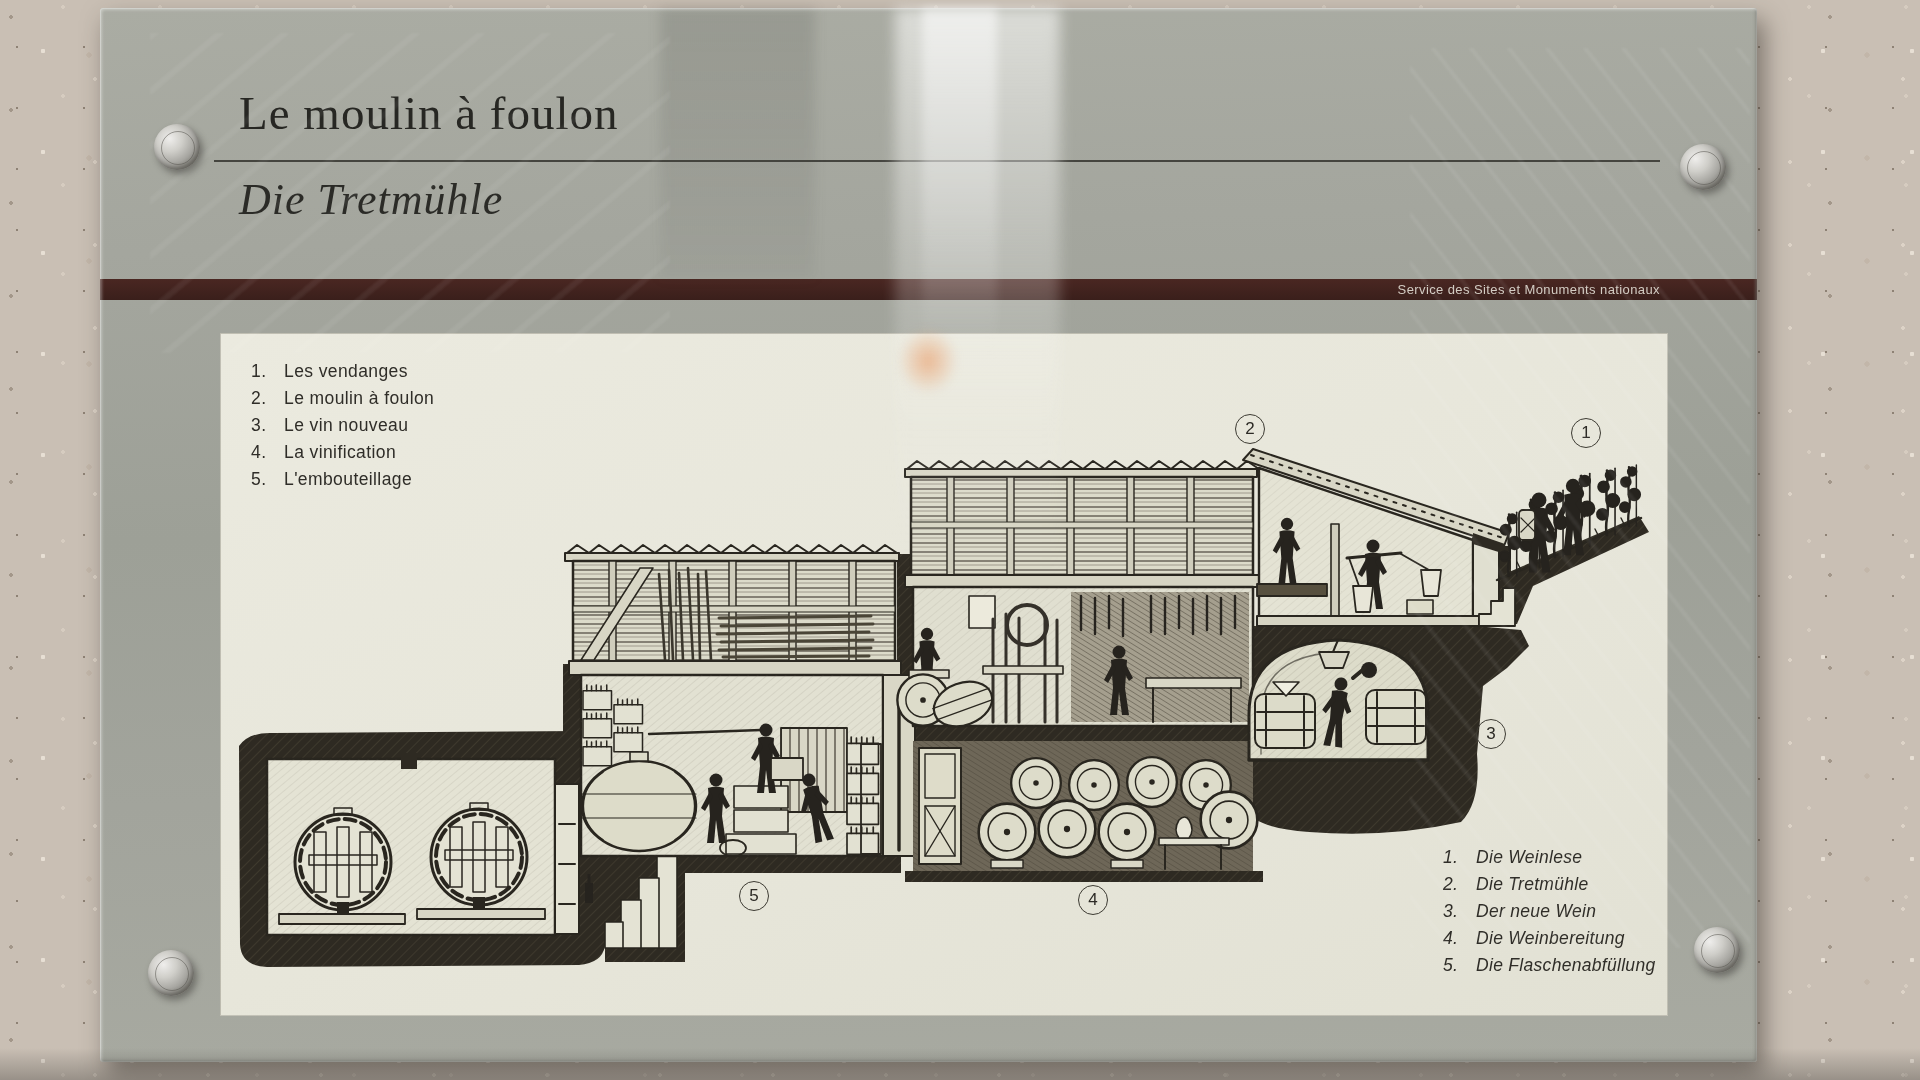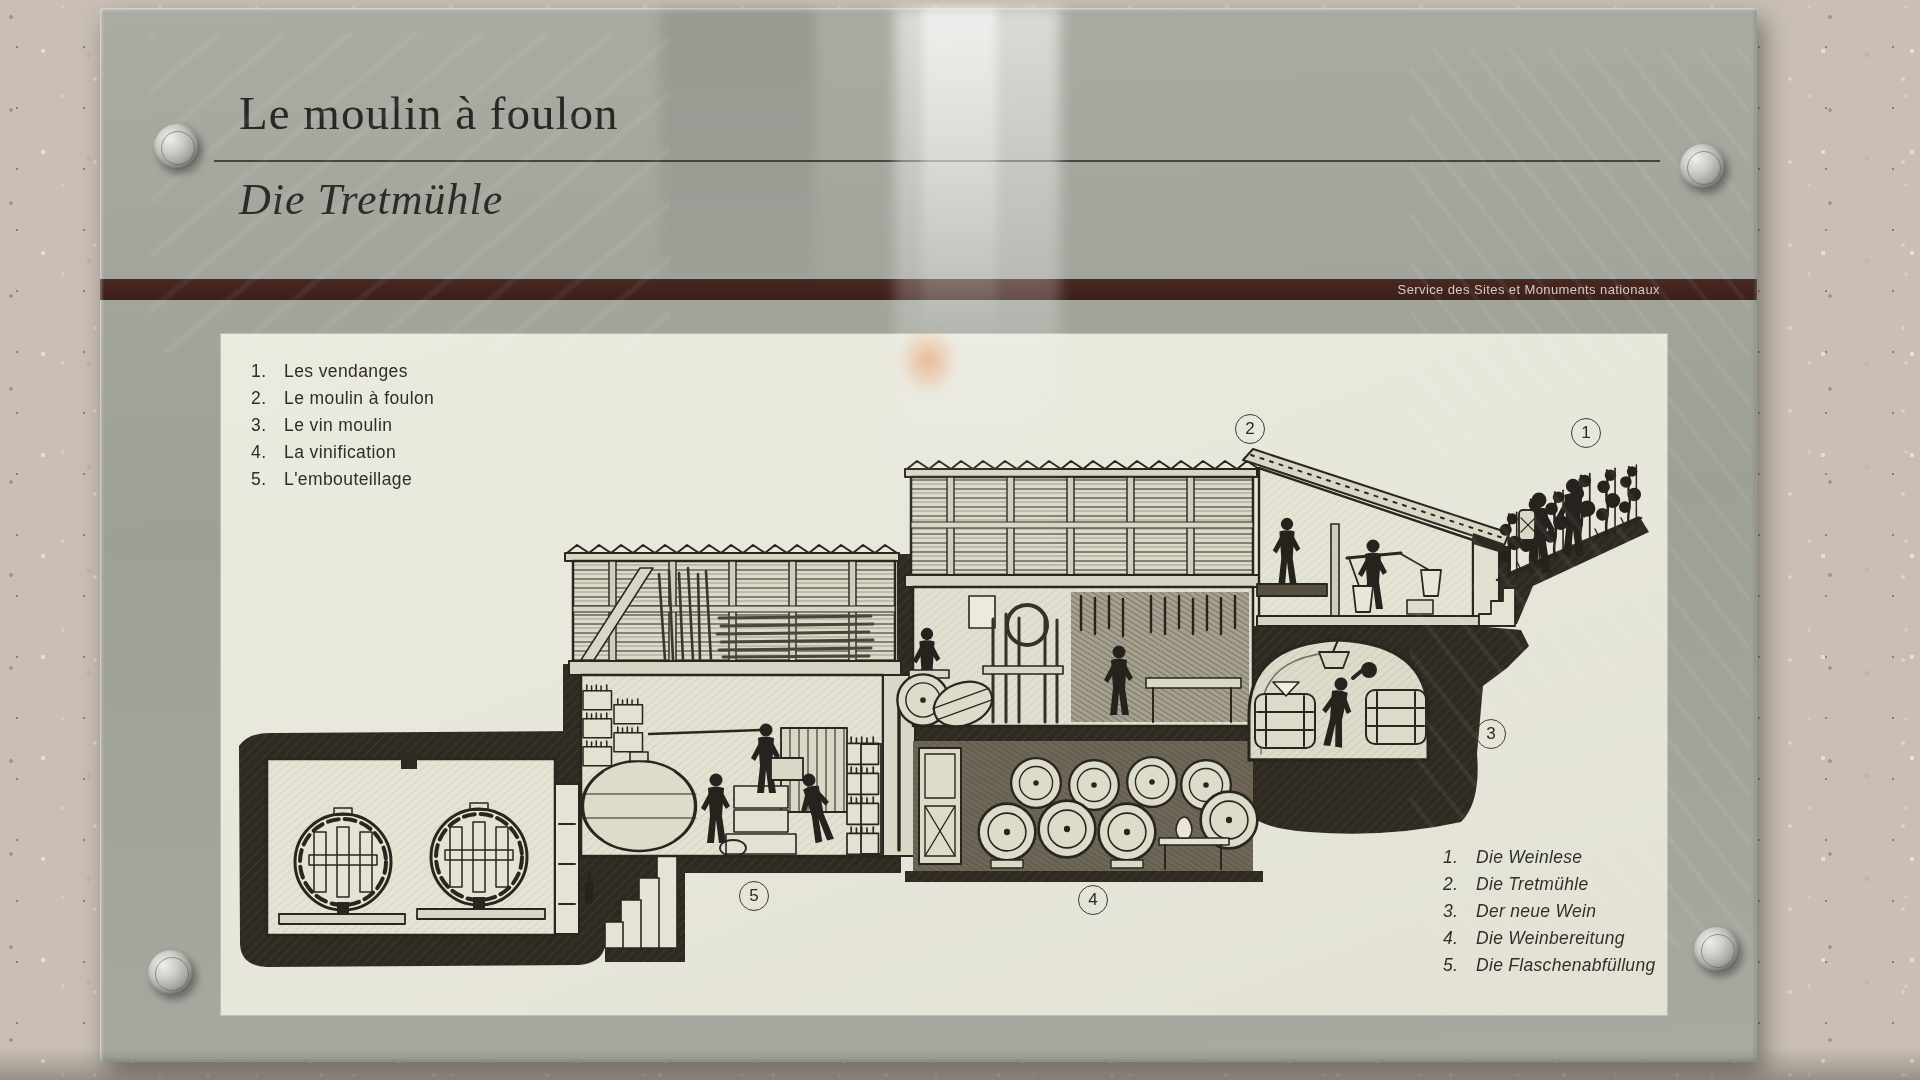--- a/index.html
+++ b/index.html
@@ -422,21 +422,21 @@
       <div class="row">
           <span class="num">1.</span>
           <span>Les vendanges</span>
         </div>
       <div class="row">
           <span class="num">2.</span>
           <span>Le moulin à foulon</span>
         </div>
       <div class="row">
           <span class="num">3.</span>
-          <span>Le vin moulin</span>
+          <span>Le vin nouveau</span>
         </div>
       <div class="row">
           <span class="num">4.</span>
           <span>La vinification</span>
         </div>
       <div class="row">
           <span class="num">5.</span>
           <span>L'embouteillage</span>
         </div>
     </div>

